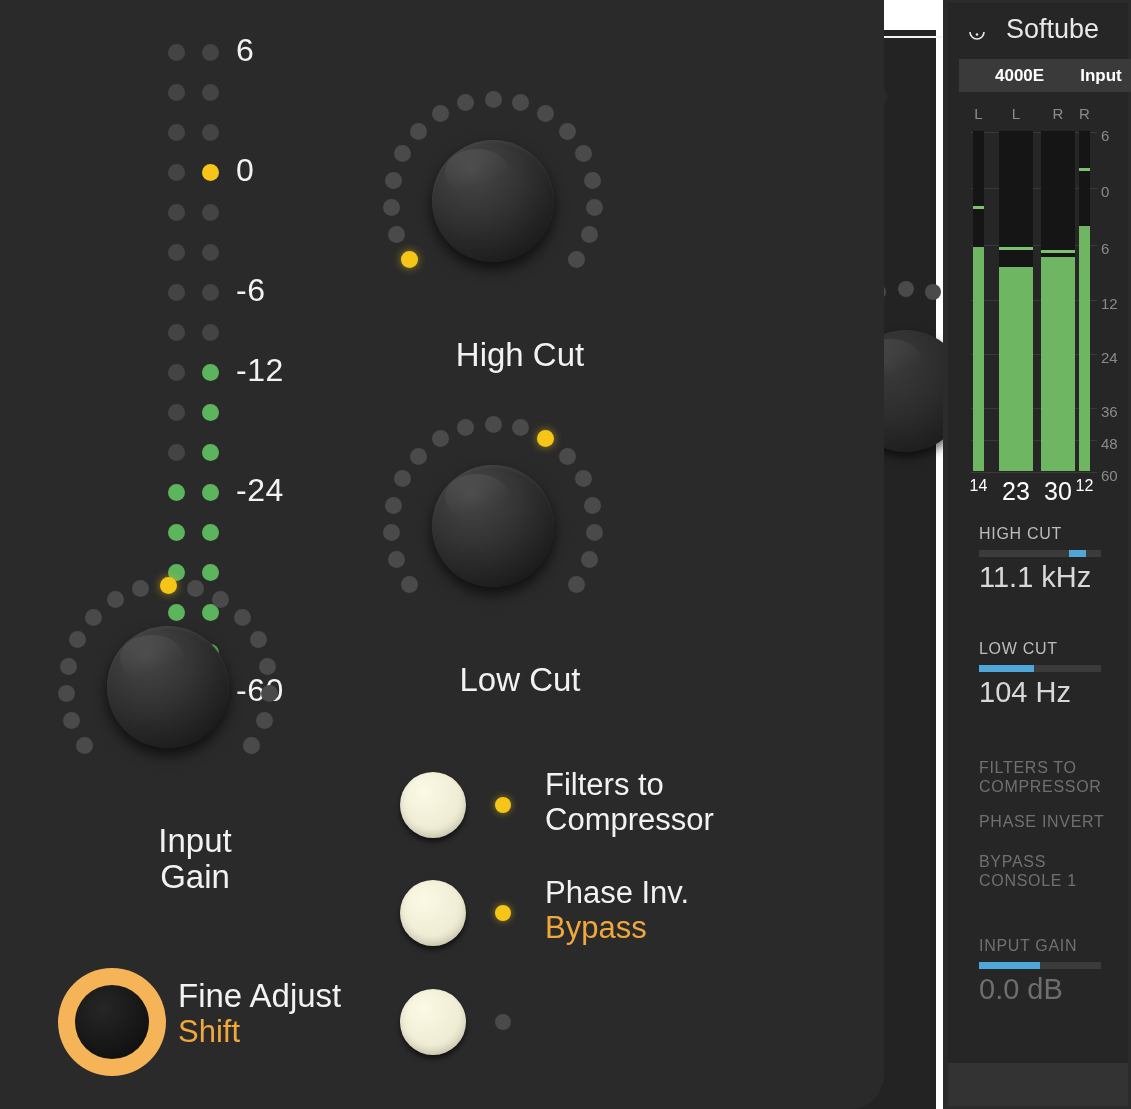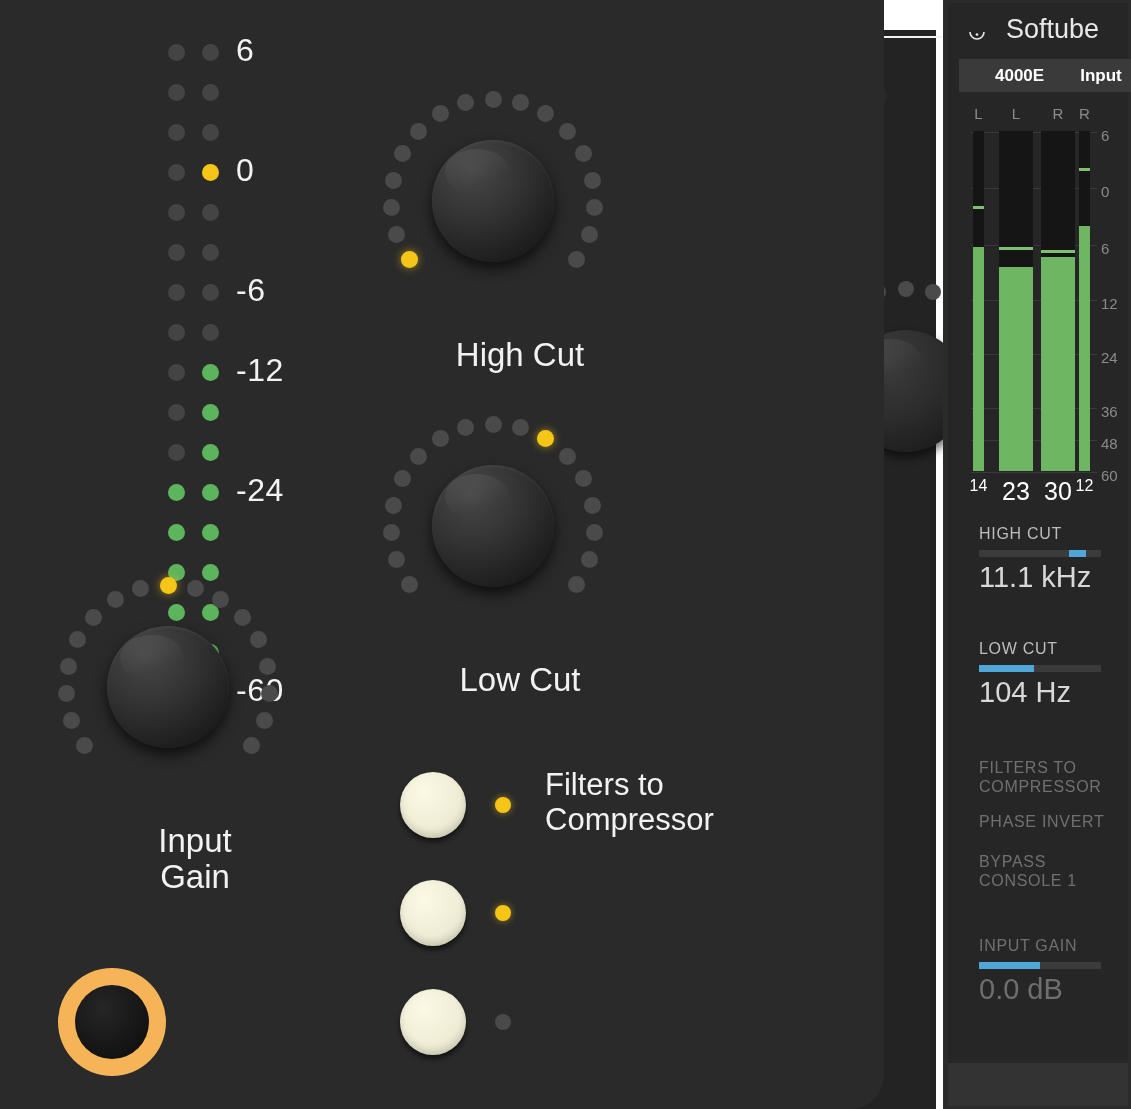--- a/index.html
+++ b/index.html
@@ -298,29 +298,37 @@
       <div class="btn-led on"></div>
       <div class="btn-text">
         <span class="btn-main">Filters to
 Compressor</span>
       </div>
     </div>
 
     <div class="btn-row" style="left:400px;top:880px;width:420px;">
       <div class="toggle-btn"></div>
       <div class="btn-led on"></div>
+      <div class="btn-text">
+        <span class="btn-main">Phase Inv.</span>
+        <span class="btn-sub">Bypass</span>
+      </div>
     </div>
 
     <div class="btn-row" style="left:400px;top:989px;width:420px;">
       <div class="toggle-btn"></div>
       <div class="btn-led off"></div>
     </div>
 
     <div class="fine-ring">
       <div class="fine-core"></div>
+    </div>
+    <div class="fine-text">
+      <span class="fine-main">Fine Adjust</span>
+      <span class="fine-sub">Shift</span>
     </div>
   </div>
 
   <div class="side">
     <div class="side-inner"></div>
 
     <div class="brand">
       <span class="brand-smile">
         <svg width="20" height="20" viewBox="0 0 20 20">
           <path d="M3 8 A7 7 0 0 0 17 8" fill="none" stroke="#e8e8e8" stroke-width="1.6"></path>

